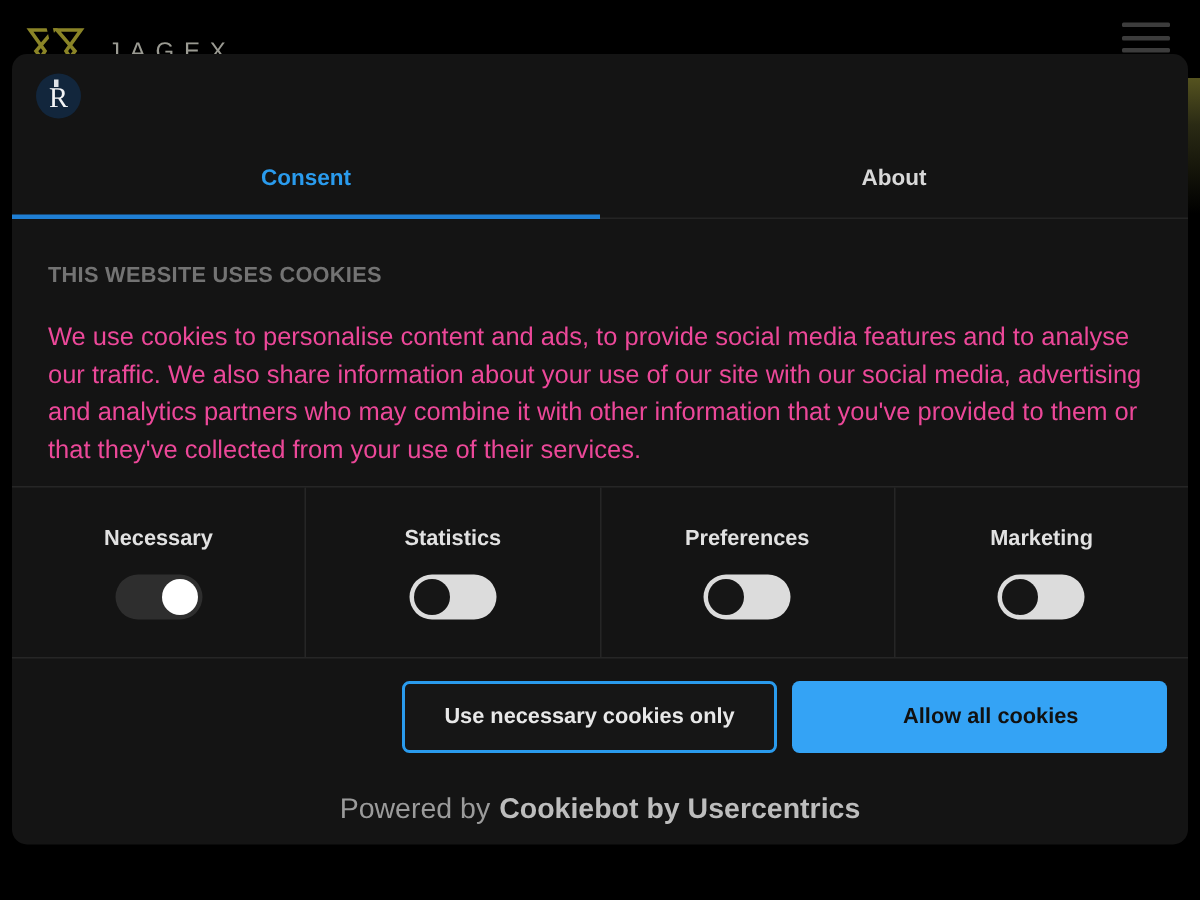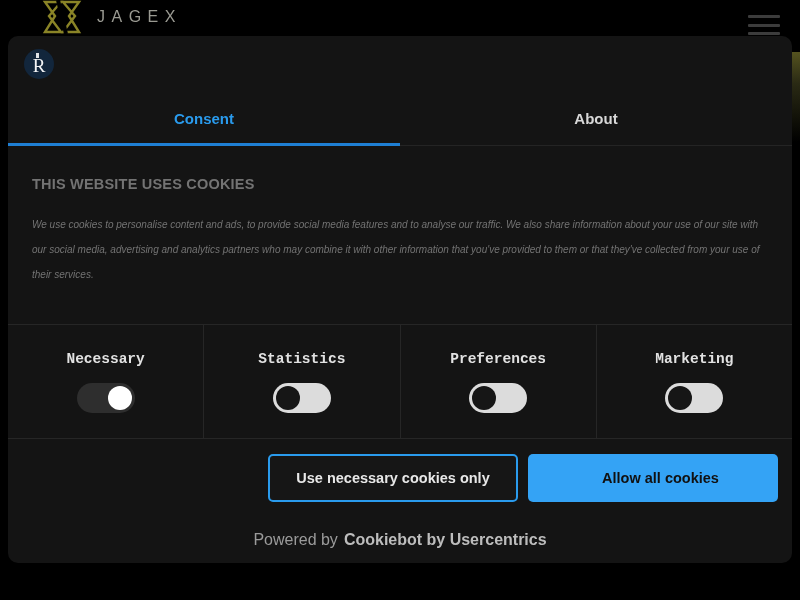--- a/index.html
+++ b/index.html
@@ -13,23 +13,22 @@
   }
 
   
   .site-header {
     position: absolute;
     top: 0; left: 0;
     width: 800px;
     height: 52px;
     background: #000000;
     display: flex;
-    align-items: flex-start;
+    align-items: flex-end;
     z-index: 1;
-    padding-left: 25px;
   }
 
   .brand {
     display: flex;
     align-items: center;
     margin-left: 16px;
     gap: 14px;
   }
 
   .brand-mark {
@@ -165,44 +164,42 @@
     flex: 1 1 auto;
   }
   .dialog-title {
     color: #737373;
     font-size: 14.5px;
     font-weight: bold;
     letter-spacing: 0.2px;
     margin-bottom: 20px;
   }
   .dialog-text {
-    color: #737373;
-    font-size: 10px;
+    color: #ec4899;
+    font-size: 17px;
     line-height: 25px;
     max-width: 752px;
-    font-style: italic;
   }
 
   
   .categories {
     display: flex;
     flex: 0 0 auto;
     height: 115px;
     border-top: 1px solid #262626;
     border-bottom: 1px solid #262626;
   }
   .category {
     flex: 1 1 0;
     display: flex;
     flex-direction: column;
     align-items: center;
     justify-content: center;
     gap: 16px;
     border-right: 1px solid #262626;
-    font-family: Liberation Mono, monospace;
   }
   .category:last-child { border-right: none; }
 
   .category-label {
     color: #e2e2e2;
     font-size: 14.5px;
     font-weight: bold;
   }
 
   .switch {
@@ -271,21 +268,21 @@
   }
 
   
   .dialog-footer {
     flex: 0 0 auto;
     height: 46px;
     display: flex;
     align-items: center;
     justify-content: center;
     gap: 6px;
-    font-size: 16px;
+    font-size: 19px;
   }
   .powered-by {
     color: #9b9b9b;
     font-weight: 400;
   }
   .cookiebot-link {
     color: #bdbdbd;
     font-weight: bold;
     cursor: pointer;
   }

